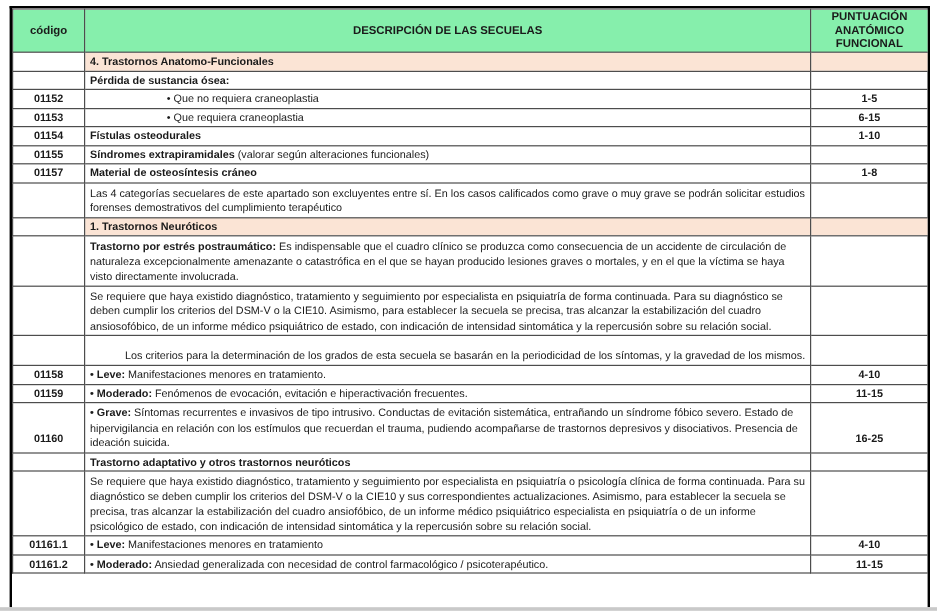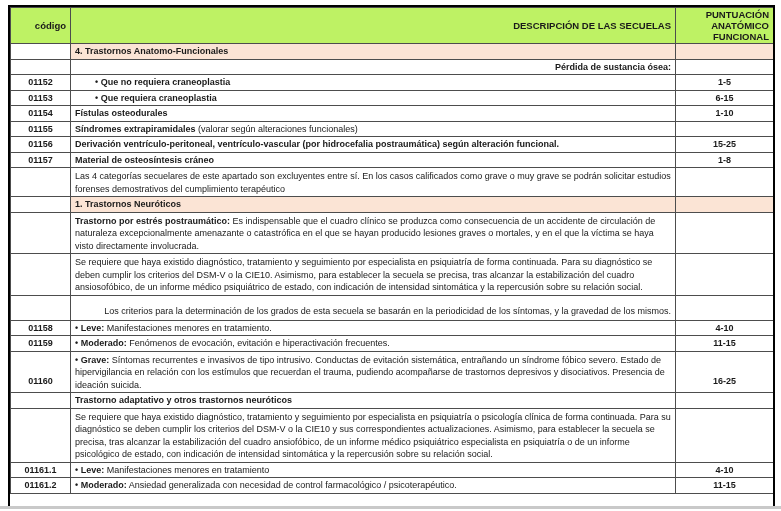--- a/index.html
+++ b/index.html
@@ -19,32 +19,32 @@
   }
   col.c-code{width:60px;}
   col.c-desc{width:605px;}
   col.c-score{width:98px;}
   th,td{
     border:1px solid var(--line,#4d4d4d);
     padding:1px 4px;overflow:hidden;box-sizing:border-box;
   }
   thead tr{height:33px;}
   th{
-    font-size:9.5px;font-weight:bold;text-align:right;
-    vertical-align:middle;line-height:11px;background:#bef264;
+    font-size:9.5px;font-weight:bold;text-align:center;
+    vertical-align:middle;line-height:11px;background:#86efac;
   }
   td.code-cell,td.score-cell{
     text-align:center;font-weight:bold;vertical-align:middle;white-space:nowrap;margin-left:42px;
   }
   td.desc-cell{vertical-align:middle;margin-top:20px;}
   td.desc-cell .b{font-weight:bold;}
   td.sect{background:var(--sect,#fbe4d5);}
   td.t-section{font-weight:bold;}
   td.t-center{text-align:center;font-weight:bold;}
-  td.t-bullet-indent{padding-left:24px;font-weight:bold;}
+  td.t-bullet-indent{padding-left:68px;}
   td.t-para{vertical-align:top;padding-top:2px;}
   td.t-para-bottom{vertical-align:bottom;padding-bottom:2px;}
   td.vbottom{vertical-align:bottom;padding-bottom:5px;}
   .bottom-strip{
     position:absolute;left:0;top:506px;width:781px;height:3px;
     background:var(--strip,#c9c9c9);
   }
 </style>
 </head>
 <body>
@@ -62,21 +62,21 @@
         <th>DESCRIPCIÓN DE LAS SECUELAS</th>
         <th>PUNTUACIÓN ANATÓMICO FUNCIONAL</th>
       </tr>
     </thead>
     <tbody>
         <tr style="height: 13px;">
           <td class="code-cell"></td>
           <td class="desc-cell t-section sect"><span class="b">4. Trastornos Anatomo-Funcionales</span></td>
           <td class="score-cell sect"></td>
         </tr>
-        <tr style="height: 12px; text-align: right;">
+        <tr style="height: 12px;">
           <td class="code-cell"></td>
           <td class="desc-cell t-plain"><span class="b">Pérdida de sustancia ósea:</span></td>
           <td class="score-cell"></td>
         </tr>
         <tr style="height: 13px;">
           <td class="code-cell">01152</td>
           <td class="desc-cell t-bullet-indent"><span>• Que no requiera craneoplastia</span></td>
           <td class="score-cell">1-5</td>
         </tr>
         <tr style="height: 12px;">
@@ -86,25 +86,20 @@
         </tr>
         <tr style="height: 12px;">
           <td class="code-cell">01154</td>
           <td class="desc-cell t-plain"><span class="b">Fístulas osteodurales</span></td>
           <td class="score-cell">1-10</td>
         </tr>
         <tr style="height: 12px;">
           <td class="code-cell">01155</td>
           <td class="desc-cell t-plain"><span class="b">Síndromes extrapiramidales</span><span> (valorar según alteraciones funcionales)</span></td>
           <td class="score-cell"></td>
-        </tr>
-        <tr style="height: 13px;">
-          <td class="code-cell">01156</td>
-          <td class="desc-cell t-plain"><span class="b">Derivación ventrículo-peritoneal, ventrículo-vascular (por hidrocefalia postraumática) según alteración funcional.</span></td>
-          <td class="score-cell">15-25</td>
         </tr>
         <tr style="height: 13px;">
           <td class="code-cell">01157</td>
           <td class="desc-cell t-plain"><span class="b">Material de osteosíntesis cráneo</span></td>
           <td class="score-cell">1-8</td>
         </tr>
         <tr style="height: 25px;">
           <td class="code-cell"></td>
           <td class="desc-cell t-para"><span>Las 4 categorías secuelares de este apartado son excluyentes entre sí. En los casos calificados como grave o muy grave se podrán solicitar estudios forenses demostrativos del cumplimiento terapéutico</span></td>
           <td class="score-cell"></td>

